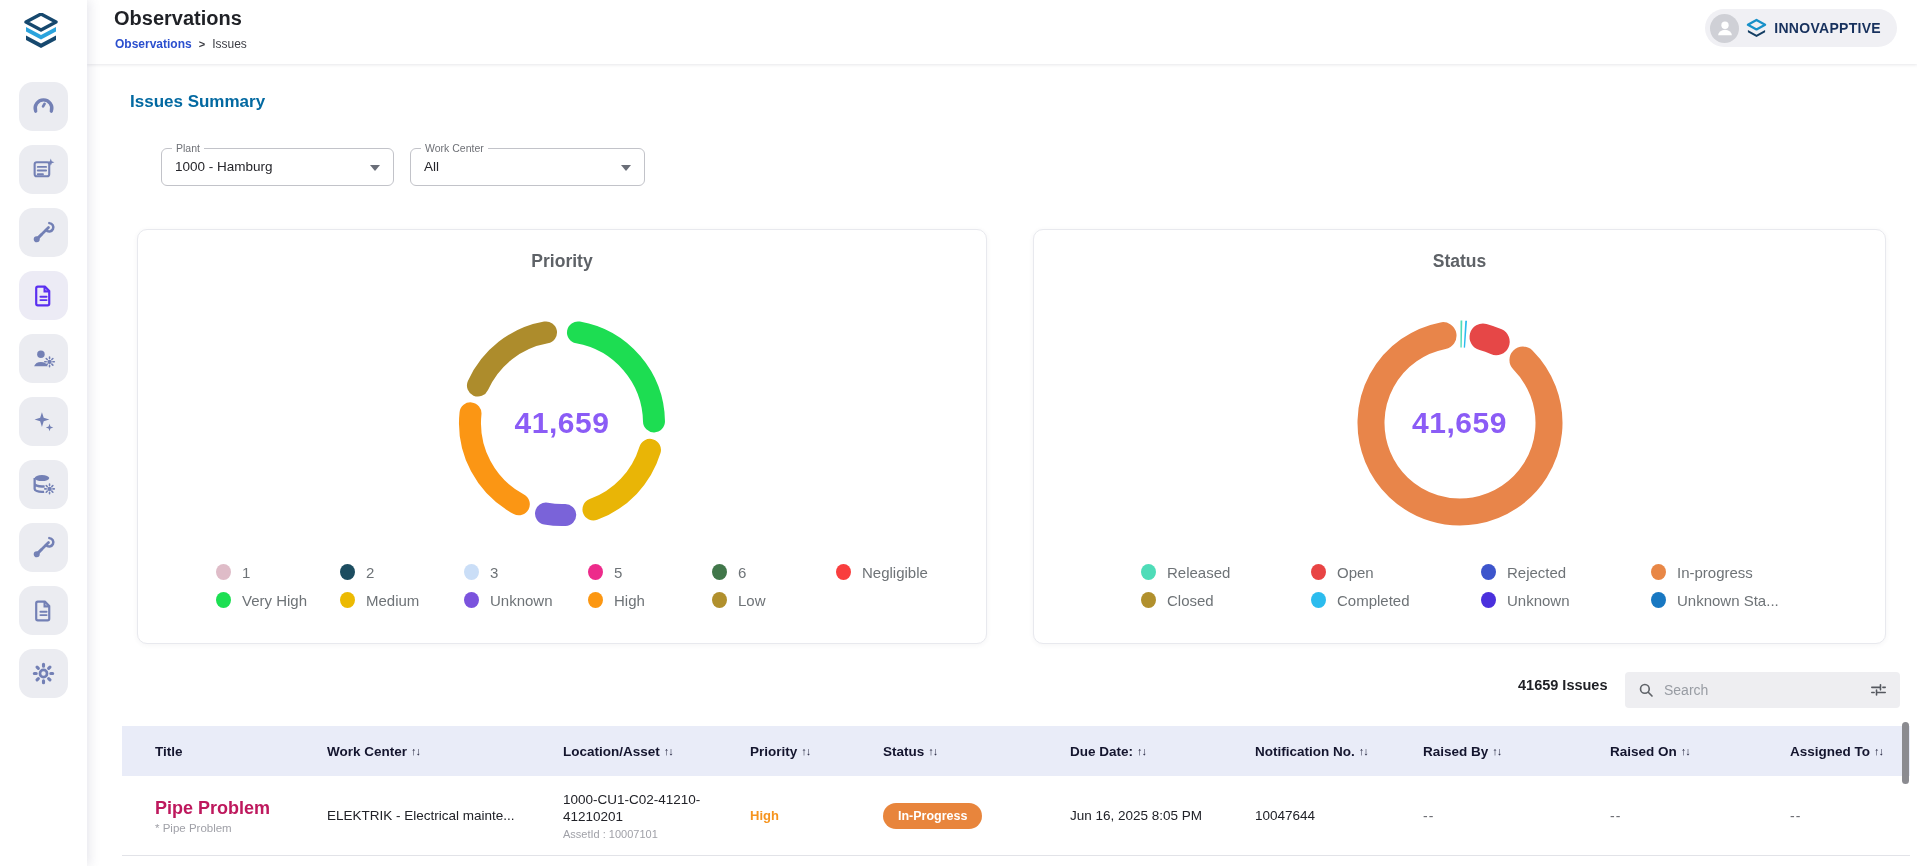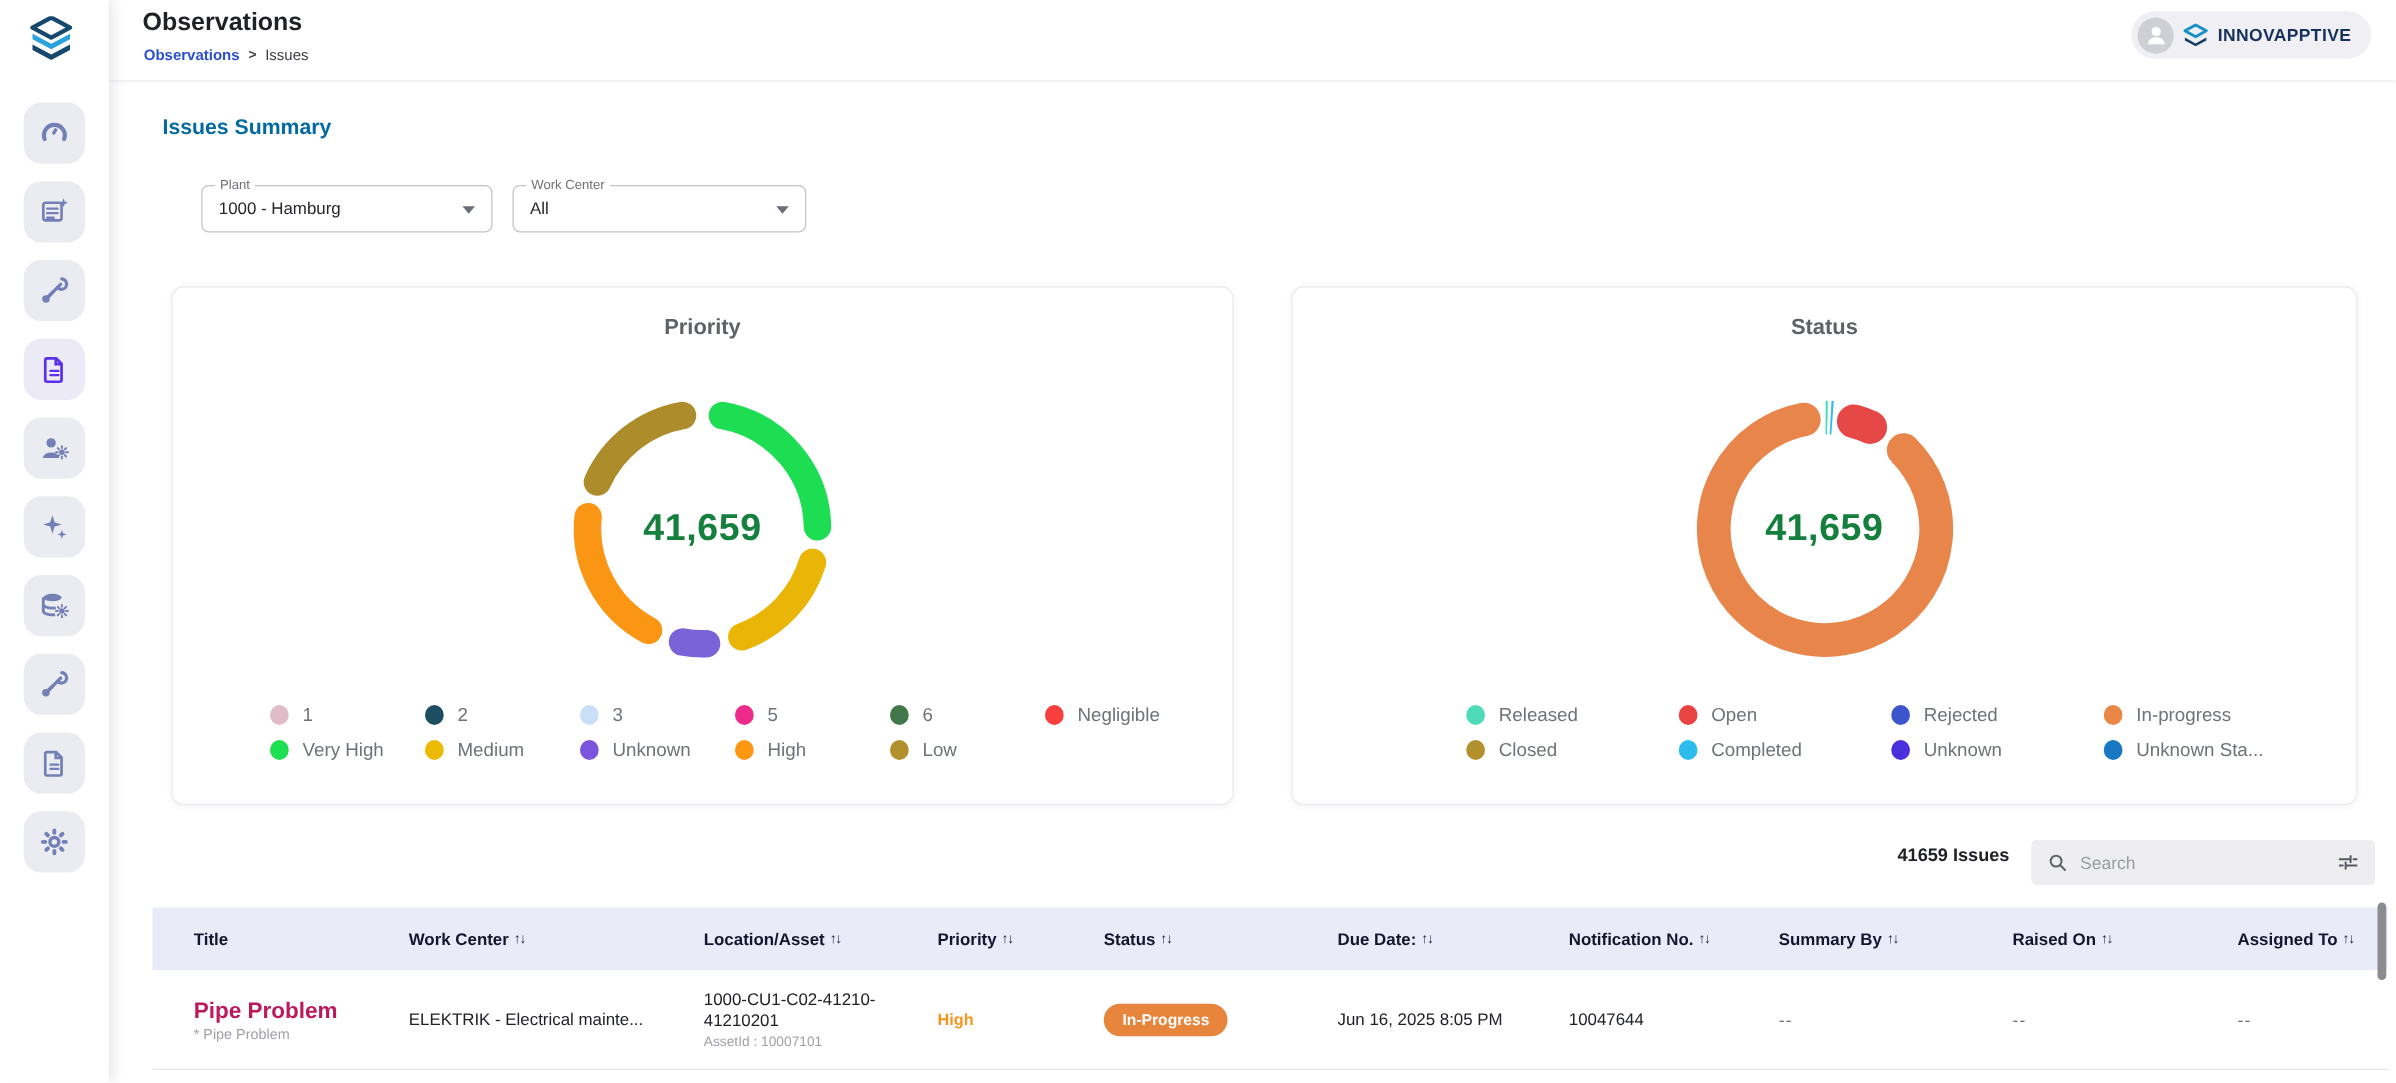--- a/index.html
+++ b/index.html
@@ -49,25 +49,25 @@
 
   
   .chart-card { position:absolute; top:165px; height:415px; background:#fff; border:1px solid #e8e9ee;
                 border-radius:10px; box-shadow:0 1px 5px rgba(60,64,90,.06); }
   #card-priority { left:50px; width:850px; }
   #card-status { left:946px; width:853px; }
   .chart-title { position:absolute; top:21px; left:0; right:0; text-align:center;
                  font-size:17.5px; font-weight:700; color:#5e6267; }
   svg.donut { position:absolute; top:58px; left:50%; transform:translateX(-50%); width:270px; height:270px; }
   .donut-center { position:absolute; top:176px; left:0; right:0; text-align:center;
-                  font-size:30px; font-weight:700; color:#15803d; letter-spacing:.5px; }
+                  font-size:30px; font-weight:700; color:#8b5cf6; letter-spacing:.5px; }
   .legend { position:absolute; left:0; right:0; top:328px; }
   .legend-row { display:flex; height:28px; align-items:center; }
   #card-priority .legend-row { padding-left:78px; }
-  #card-status .legend-row { padding-left:107px;justify-content:center; }
+  #card-status .legend-row { padding-left:107px; }
   .legend-item { display:flex; align-items:center; gap:11px; cursor:pointer; }
   #card-priority .legend-item { width:124px; }
   #card-status .legend-item { width:170px; }
   .legend-item .dot { width:15px; height:16px; border-radius:50%; flex:0 0 auto; }
   .legend-item .lbl { font-size:15px; color:#6e7377; white-space:nowrap; overflow:hidden; }
 
   
   .issues-count { position:absolute; left:1431px; top:613px; font-size:14.5px; font-weight:700; color:#202126; }
   .search-box { position:absolute; left:1538px; top:608px; width:275px; height:36px; background:#eeeef1;
                 border-radius:4px; display:flex; align-items:center; padding:0 12px; gap:9px; }
@@ -377,21 +377,21 @@
           </div>
           <div class="th">
             <span>Due Date:</span>
             <span class="sort">↑↓</span>
           </div>
           <div class="th">
             <span>Notification No.</span>
             <span class="sort">↑↓</span>
           </div>
           <div class="th">
-            <span>Summary By</span>
+            <span>Raised By</span>
             <span class="sort">↑↓</span>
           </div>
           <div class="th">
             <span>Raised On</span>
             <span class="sort">↑↓</span>
           </div>
           <div class="th">
             <span>Assigned To</span>
             <span class="sort">↑↓</span>
           </div>

